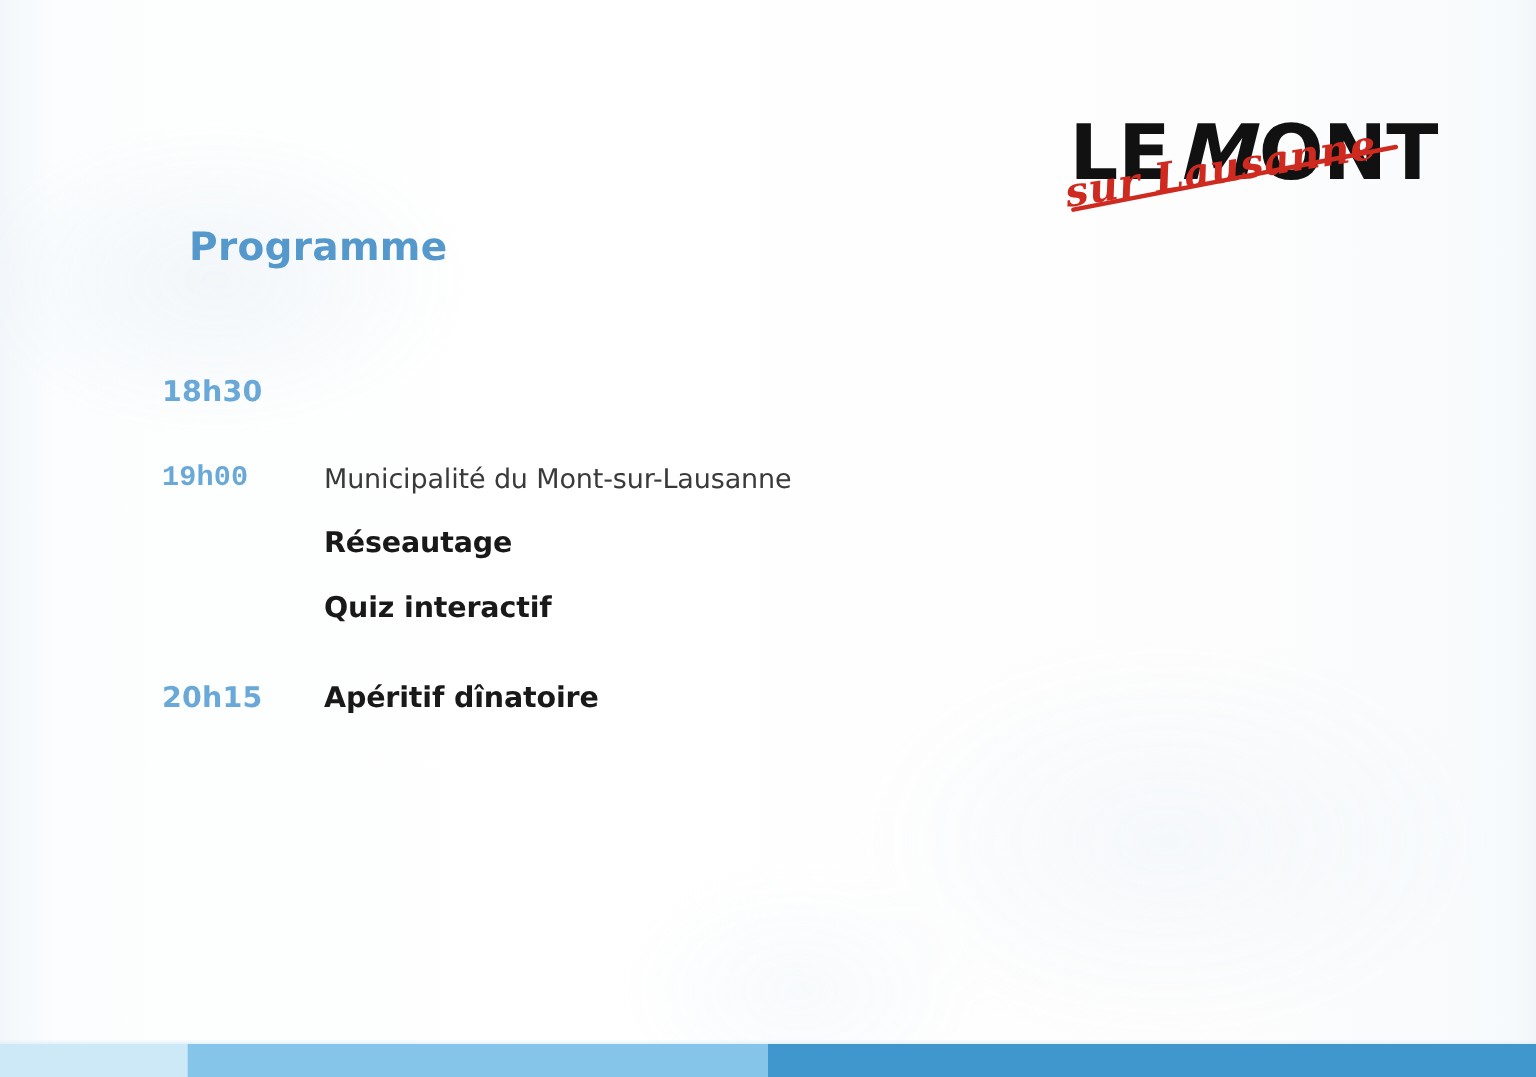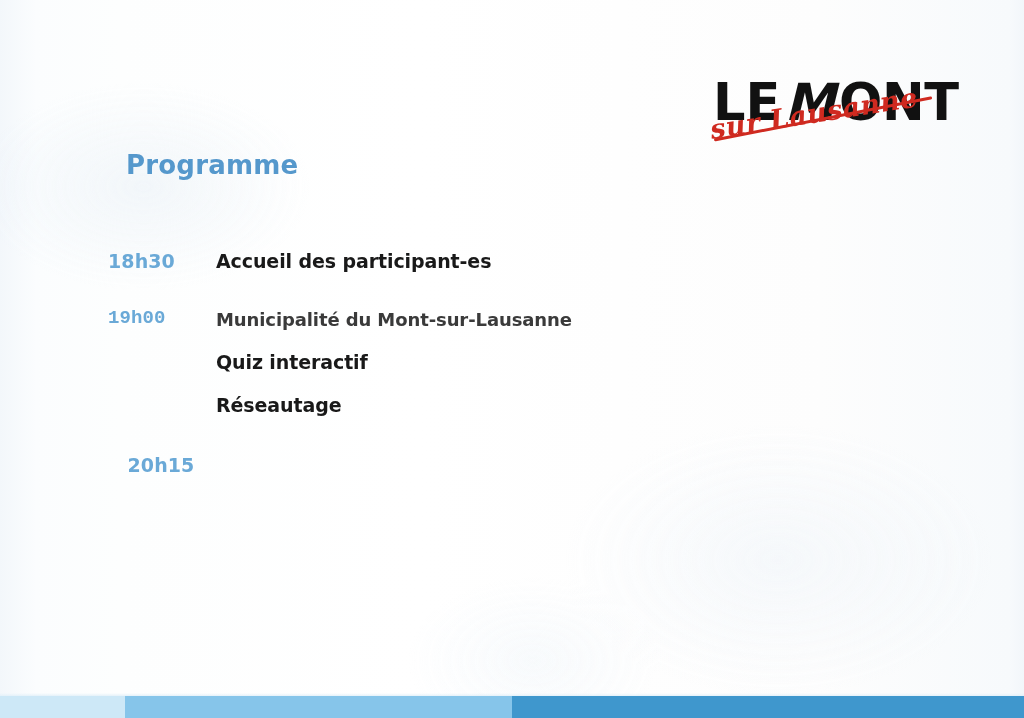--- a/index.html
+++ b/index.html
@@ -157,21 +157,21 @@
     font-family: "DejaVu Sans", sans-serif;
     font-weight: 700;
     font-size: 19px;
     line-height: 26px;
     letter-spacing: -0.1px;
   }
   .prog-sub {
     margin-top: 2px;
     color: #3a3a3a;
     font-family: "DejaVu Sans", sans-serif;
-    font-weight: 700;
+    font-weight: 400;
     font-size: 18px;
     line-height: 25px;
     letter-spacing: -0.1px;
   }
 
   
   .footer-bar {
     position: absolute;
     left: 0;
     right: 0;
@@ -209,48 +209,48 @@
       <span class="slash" style="background-color: rgb(207, 42, 32);"></span>
     </div>
   </div>
 
   <div class="title" style="color: rgb(85, 152, 204);">Programme</div>
 
   <div class="programme">
 
     <div class="prog-row">
       <div class="prog-time" style="color: rgb(106, 169, 215);">18h30</div>
-      <div class="prog-body">
-        <div class="prog-label" style="color: rgb(25, 25, 25);">Accueil des participant-es</div>
-      </div>
     </div>
 
     <div class="prog-row gap-lg">
       <div class="prog-time" style="color: rgb(106, 169, 215); font-family: Liberation Mono, monospace;">19h00</div>
       <div class="prog-body">
         <div class="prog-sub" style="color: rgb(58, 58, 58);">Municipalité du Mont-sur-Lausanne</div>
       </div>
     </div>
 
     <div class="prog-row gap-md">
       <div class="prog-time" aria-hidden="true" style="color: rgb(106, 169, 215);"></div>
       <div class="prog-body">
-        <div class="prog-label" style="color: rgb(25, 25, 25);">Quiz interactif</div>
+        <div class="prog-label" style="color: rgb(25, 25, 25);">Réseautage</div>
       </div>
     </div>
 
     <div class="prog-row gap-md">
       <div class="prog-time" aria-hidden="true" style="color: rgb(106, 169, 215);"></div>
       <div class="prog-body">
-        <div class="prog-label" style="color: rgb(25, 25, 25);">Réseautage</div>
+        <div class="prog-label" style="color: rgb(25, 25, 25);">Quiz interactif</div>
       </div>
     </div>
 
     <div class="prog-row gap-xl">
-      <div class="prog-time" style="color: rgb(106, 169, 215); text-align: center;">20h15</div>
+      <div class="prog-time" style="color: rgb(106, 169, 215);">20h15</div>
+      <div class="prog-body">
+        <div class="prog-label" style="color: rgb(25, 25, 25);">Apéritif dînatoire</div>
+      </div>
     </div>
 
   </div>
 
   <div class="footer-edge"></div>
   <div class="footer-bar">
     <div class="footer-seg pale" style="background-color: rgb(205, 232, 247);"></div>
     <div class="footer-seg mid" style="background-color: rgb(134, 197, 234);"></div>
     <div class="footer-seg strong" style="background-color: rgb(63, 151, 205);"></div>
   </div>

